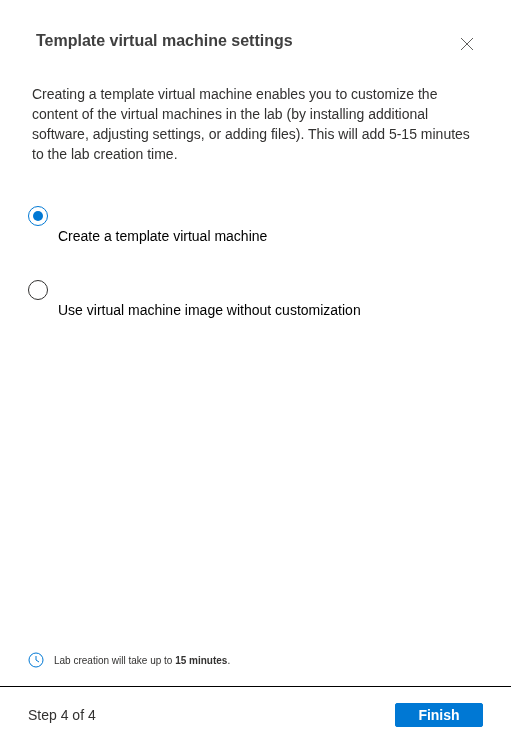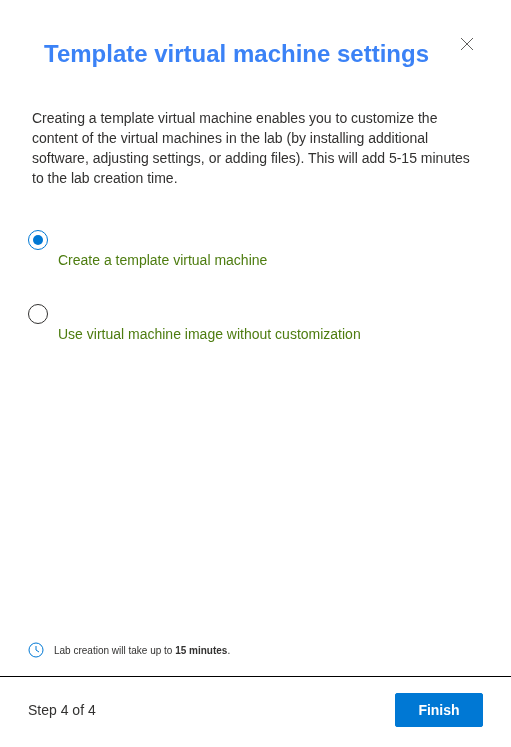--- a/index.html
+++ b/index.html
@@ -15,24 +15,24 @@
     flex-direction: column;
     height: 100%;
   }
   .header {
     display: flex;
     align-items: flex-start;
     justify-content: space-between;
     padding: 24px 28px 8px 28px;
   }
   .title {
-    font-size: 24px;
+    font-size: 16px;
     font-weight: 600;
-    color: #3b82f6;
-    margin: 16px;
+    color: #404040;
+    margin: 8px;
   }
   .close-btn {
     width: 32px; height: 32px;
     display: flex; align-items: center; justify-content: center;
     cursor: pointer;
     color: #605e5c;
     margin-top: 4px;
   }
   .close-btn svg { width: 14px; height: 14px; }
   .body {
@@ -63,21 +63,21 @@
   .radio-circle.selected {
     border-color: #0078d4;
   }
   .radio-dot {
     width: 10px; height: 10px;
     border-radius: 50%;
     background: #0078d4;
   }
   .radio-label {
     font-size: 14px;
-    color: #4d7c0f;
+    color: #000000;
     margin-top: 40px;
   }
   .info-bar {
     display: flex;
     align-items: center;
     gap: 10px;
     padding: 0 28px 18px 28px;
     font-size: 10px;
   }
   .clock-icon {
@@ -93,21 +93,21 @@
     align-items: center;
   }
   .step-label {
     font-size: 14px;
     color: #323130;
     flex: 1;
   }
   .buttons { display: flex; gap: 10px; }
   .btn {
     min-width: 88px;
-    height: 34px;
+    height: 24px;
     padding: 0 18px;
     font-size: 14px;
     font-weight: 600;
     border-radius: 2px;
     cursor: pointer;
     display: flex; align-items: center; justify-content: center;
     font-family: inherit;
   }
   .btn-primary {
     background: #0078d4;

